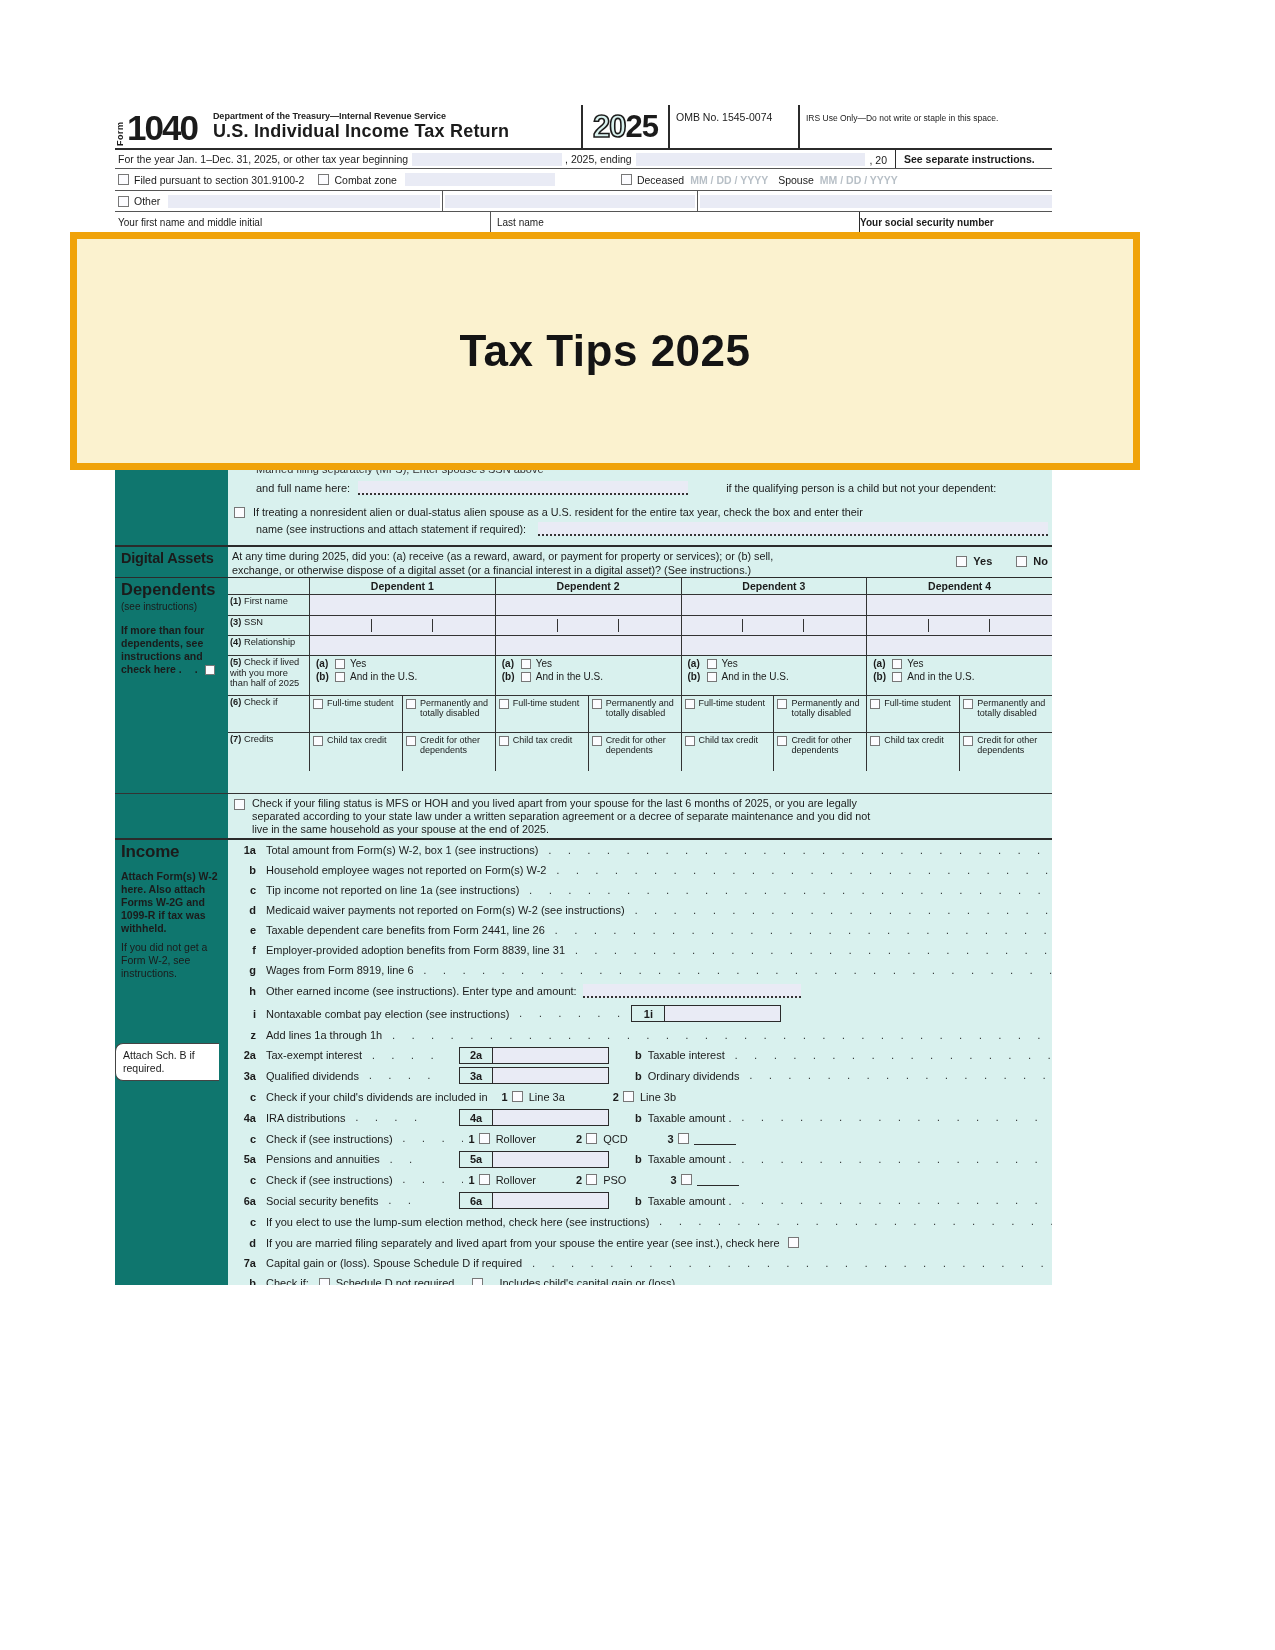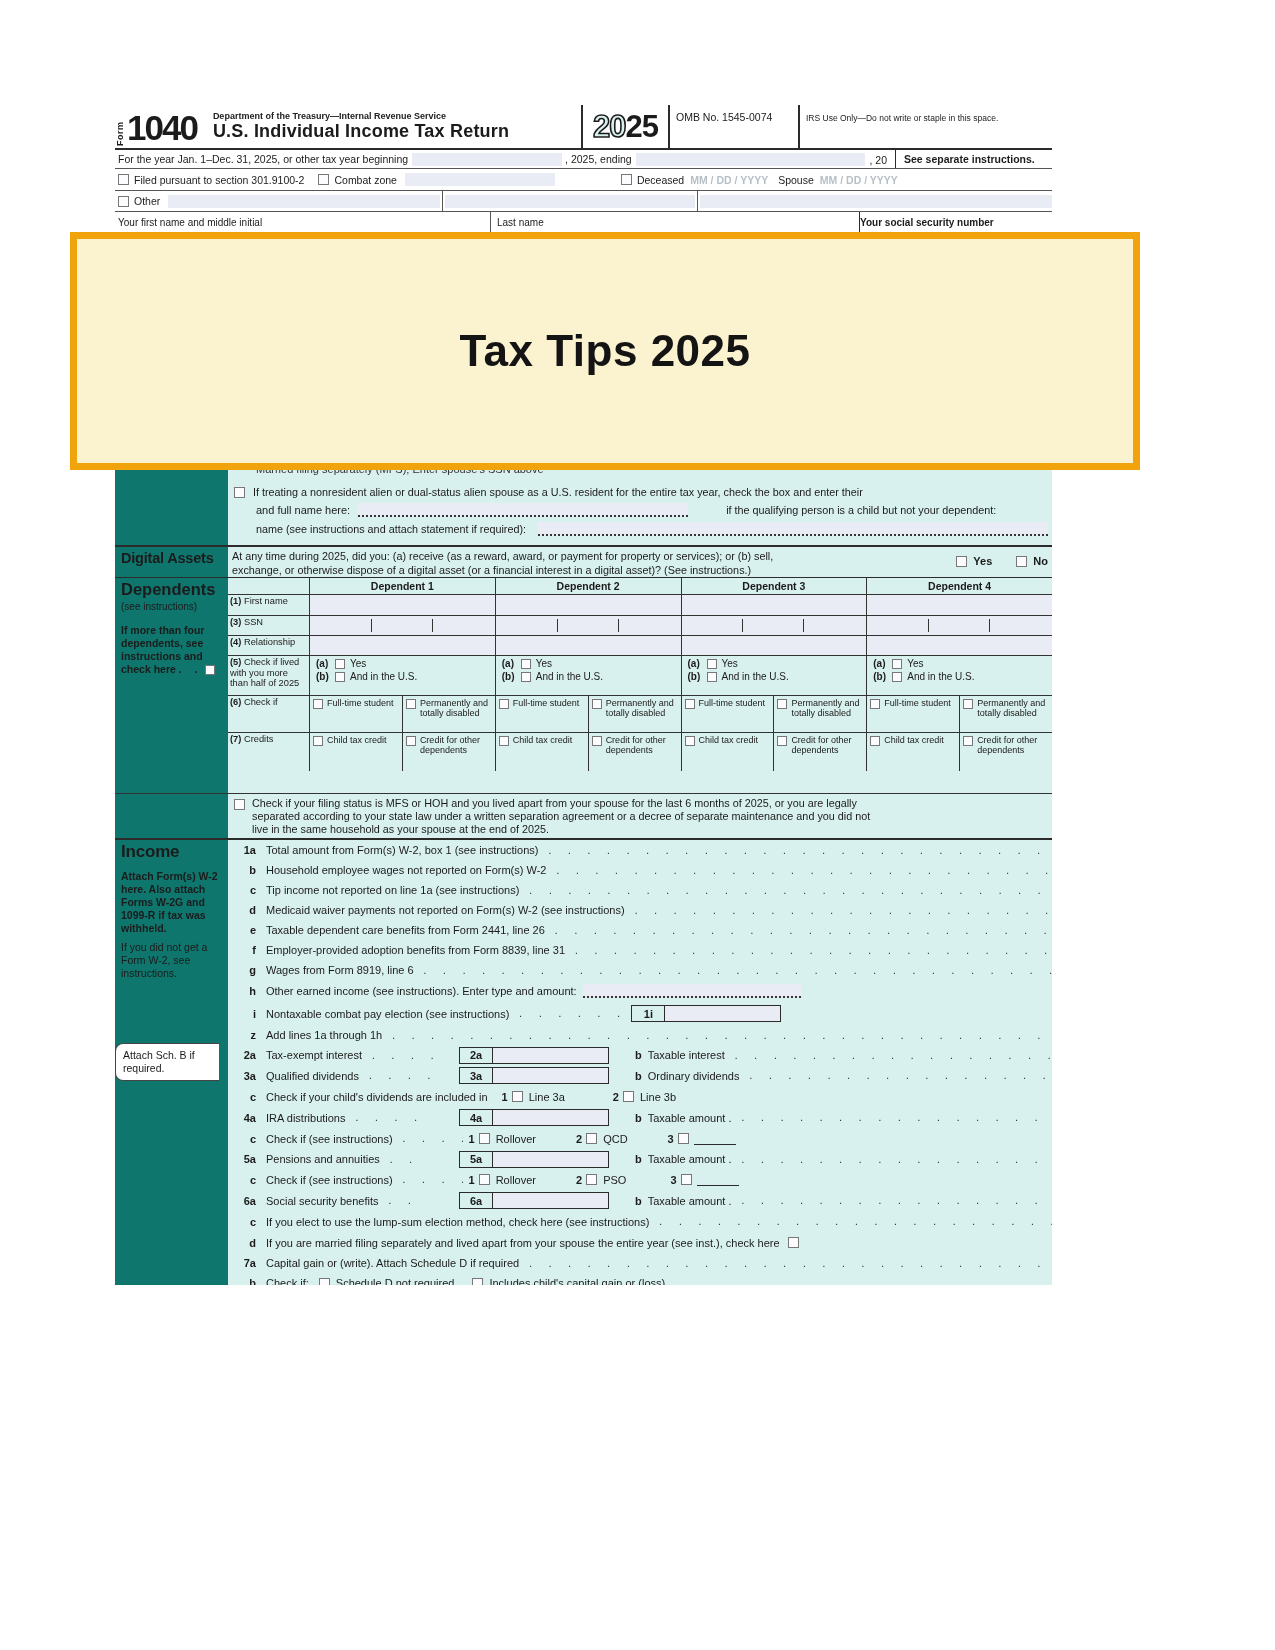--- a/index.html
+++ b/index.html
@@ -175,28 +175,28 @@
     </div>
 
     <div class="spacer"></div>
 
     <div class="sect filing">
       <div class="side"></div>
       <div class="cont">
         <div class="clipline">
             <span>Married filing separately (MFS); Enter spouse's SSN above</span>
           </div>
-        <div class="frow" style="height:22px;align-items:flex-end;padding-bottom:2px">
-          <span class="cb" style="margin-left:6px"></span>
-          <span style="margin-left:8px;font-size:10.8px">If treating a nonresident alien or dual-status alien spouse as a U.S. resident for the entire tax year, check the box and enter their</span>
-        </div>
         <div class="frow" style="height:20px">
           <span style="margin-left:28px">and full name here:</span>
           <span class="dotfld" style="width:330px;margin-left:8px"></span>
           <span style="margin-left:38px;font-size:10.8px">if the qualifying person is a child but not your dependent:</span>
+        </div>
+        <div class="frow" style="height:22px;align-items:flex-end;padding-bottom:2px">
+          <span class="cb" style="margin-left:6px"></span>
+          <span style="margin-left:8px;font-size:10.8px">If treating a nonresident alien or dual-status alien spouse as a U.S. resident for the entire tax year, check the box and enter their</span>
         </div>
         <div class="frow" style="height:18px">
           <span style="margin-left:28px;font-size:10.8px">name (see instructions and attach statement if required):</span>
           <span class="dotfld" style="flex:1;margin:0 4px 0 12px"></span>
         </div>
       </div>
     </div>
 
     <div class="sect da">
       <div class="side">
@@ -644,31 +644,31 @@
         </div>
         <div class="l" style="height:21px">
           <span class="ln">d</span>
             <span class="lt">If you are married filing separately and lived apart from your spouse the entire year (see inst.), check here</span>
           <span class="cb" style="margin-left:8px"></span>
           <span class="dots"></span>
 
         </div>
         <div class="l">
           <span class="ln">7a</span>
-            <span class="lt">Capital gain or (write). Attach Schedule D if required</span>
+            <span class="lt">Capital gain or (loss). Spouse Schedule D if required</span>
           <span class="dots">. . . . . . . . . . . . . . . . . . . . . . . . . . . . . . . . . . . . . . . .</span>
 
         </div>
         <div class="l">
           <span class="ln">b</span>
             <span class="lt">Check if:</span>
           <span class="cb" style="margin-left:10px"></span>
             <span style="margin-left:6px">Schedule D not required</span>
           <span class="cb" style="margin-left:18px"></span>
-            <span style="margin-left:6px">Includes child's capital gain or (loss)</span>
+            <span style="margin-left:16px">Includes child's capital gain or (loss)</span>
           <span class="dots"></span>
 
         </div>
 
       </div>
     </div>
   </div>
 
   <div class="overlay" style="background: rgb(251, 242, 207); border-color: rgb(240, 163, 10);">
     <h1>Tax Tips 2025</h1>

